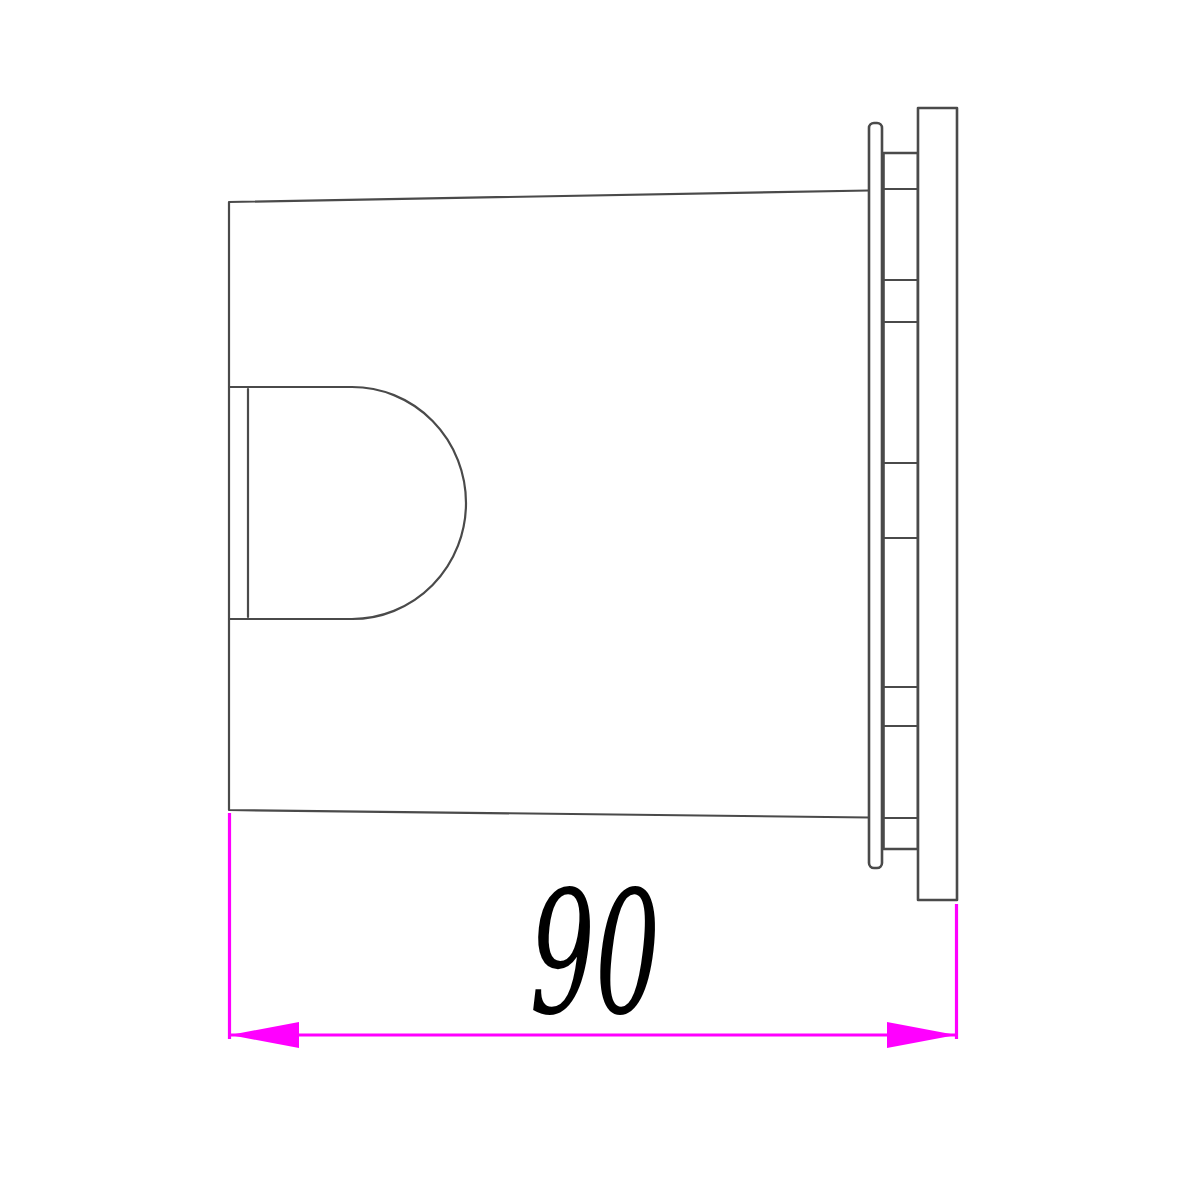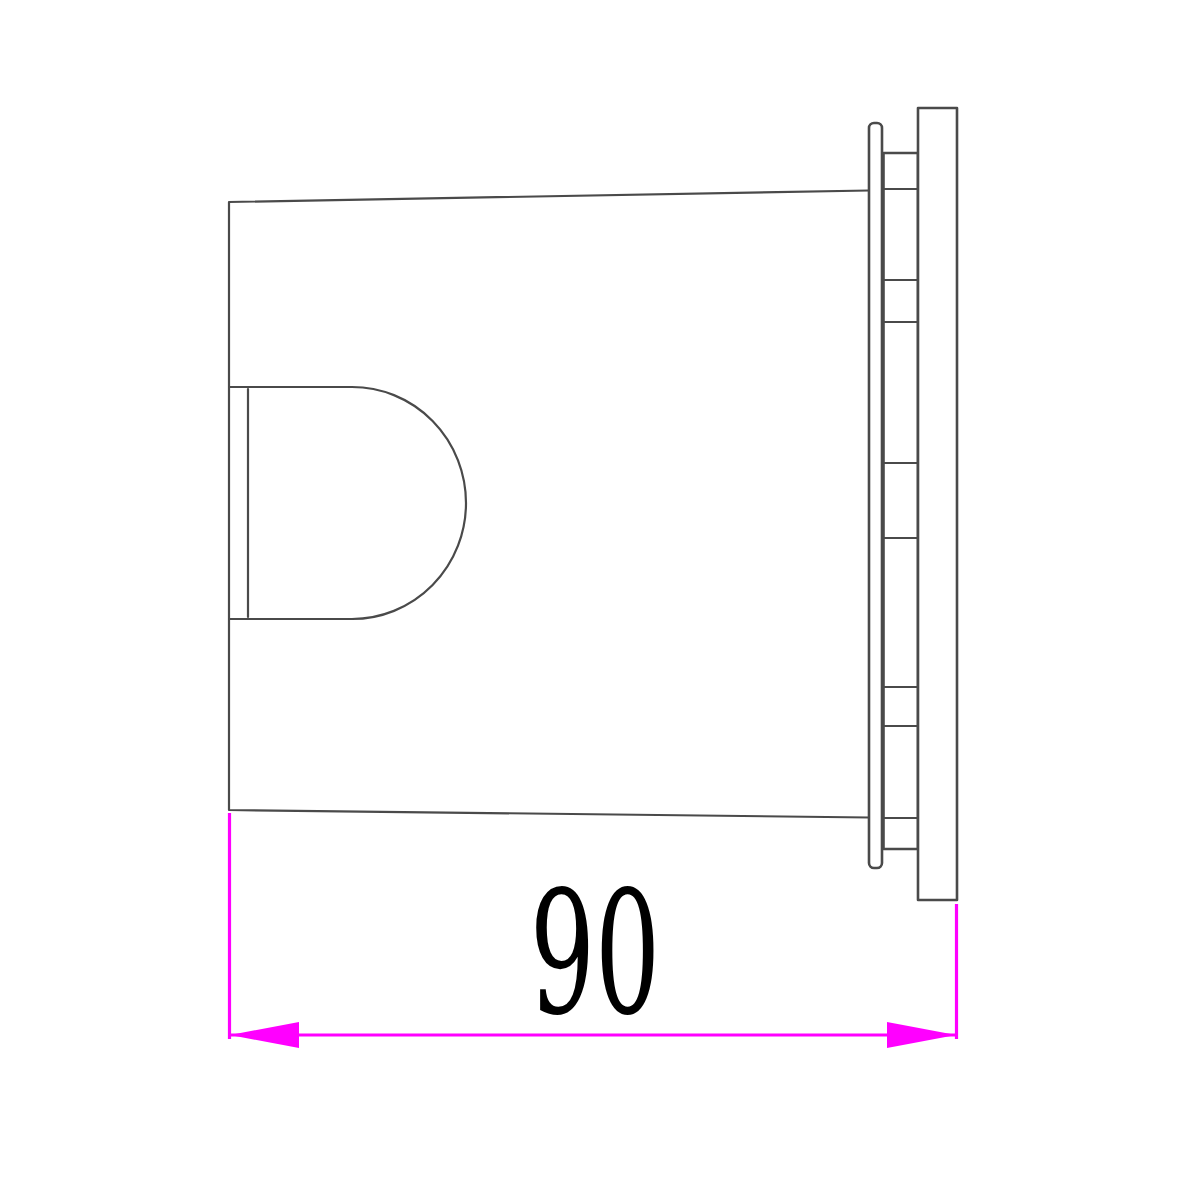--- a/index.html
+++ b/index.html
@@ -13,20 +13,21 @@
     padding: 0;
     width: 1200px;
     height: 1200px;
     background: var(--bg-color);
     font-family: "DejaVu Serif", serif;
   }
   .canvas-wrap {
     width: 1200px;
     height: 1200px;
     overflow: hidden;
+    font-style: italic;
   }
   svg { display: block; }
   .ink {
     stroke: var(--line-color);
     fill: none;
     stroke-width: 2.2;
     stroke-linecap: round;
     stroke-linejoin: round;
   }
   .ink-heavy {

